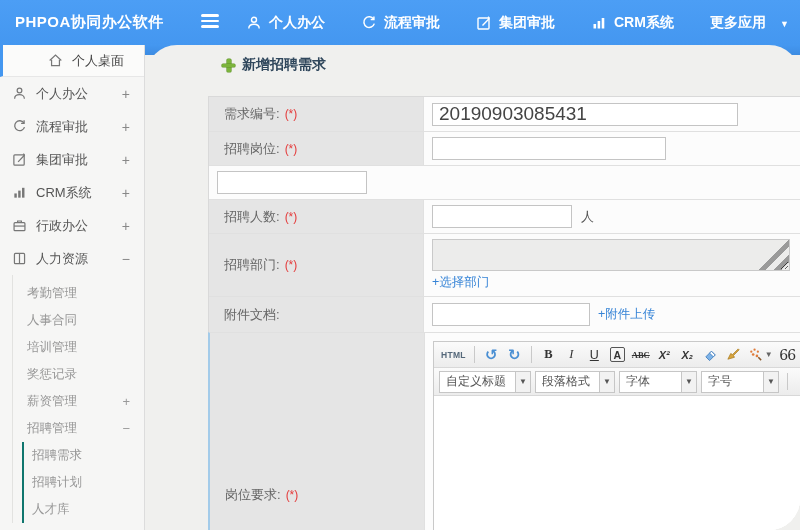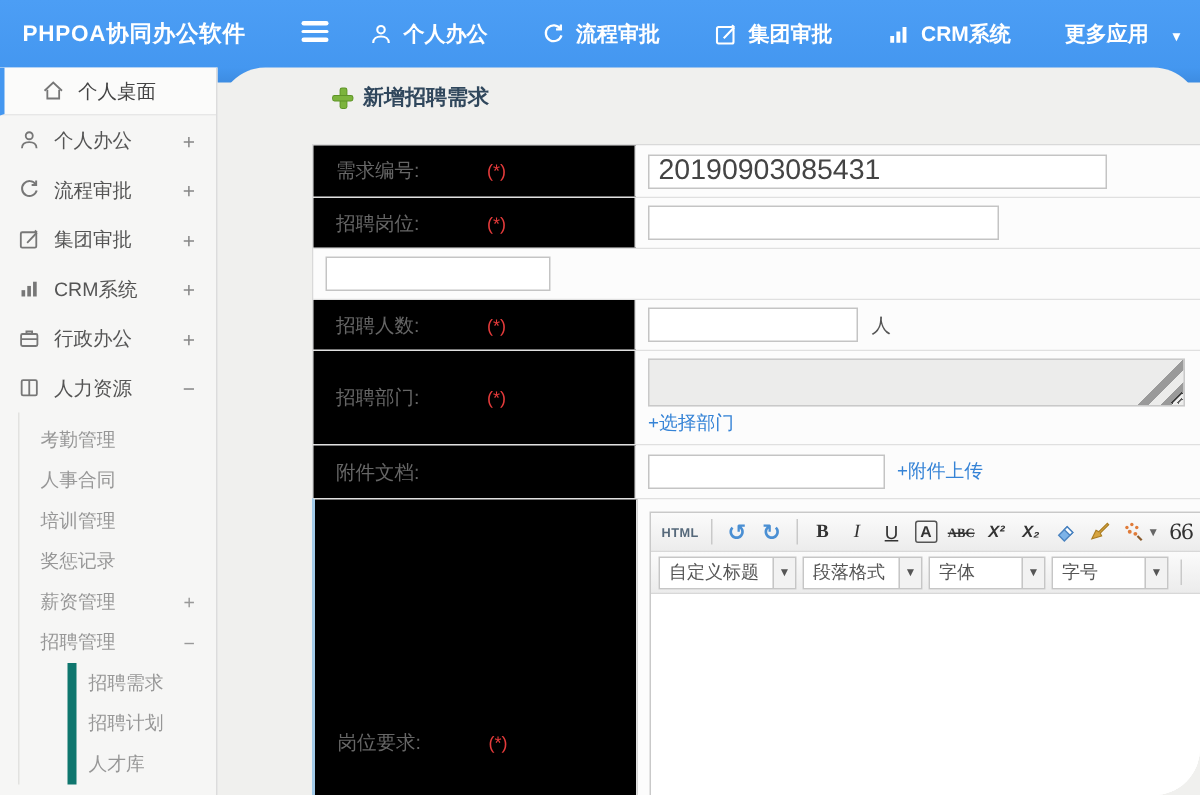--- a/index.html
+++ b/index.html
@@ -20,46 +20,46 @@
   .caret { font-size:9px; margin-left:-22px; padding-top:2px; }
 
   
   .sidebar { position:absolute; top:45px; left:0; width:145px; height:485px;
     background:#f6f6f5; border-right:1px solid #dcdcdc; overflow:hidden; }
   .side-item { display:flex; align-items:center; height:33px; padding-left:12px; color:#555;
     font-size:13px; cursor:pointer; position:relative; }
   .side-item .ic { width:15px; height:15px; margin-right:9px; color:#777; flex:0 0 auto; }
   .side-item .expand { margin-left:auto; margin-right:14px; color:#888; font-size:14px; font-weight:300; }
   .side-item.active { height:32px; background:#fbfbfa; border-left:3px solid #4497f0;
-    border-bottom:1px solid #e7e7e7; padding-left:25px; color:#444; }
+    border-bottom:1px solid #e7e7e7; padding-left:25px; color:#444;justify-content:center; }
   .submenu { margin-left:12px; border-left:1px solid #e2e2e0; padding-top:5px; }
   .sub-item { display:flex; align-items:center; height:27px; padding-left:14px; color:#979797;
     font-size:12.5px; cursor:pointer; }
   .sub-item .expand { margin-left:auto; margin-right:14px; color:#999; font-size:13px; }
-  .subsubmenu { margin-left:32px; border-left:6px solid #0f766e;font-family:Liberation Serif, serif; }
+  .subsubmenu { margin-left:9px; border-left:2px solid #0f766e;font-family:Liberation Serif, serif; }
   .subsub-item { display:flex; align-items:center; height:27px; padding-left:8px; color:#979797;
     font-size:12.5px; cursor:pointer; }
 
   
   .main { position:absolute; top:45px; left:146px; right:0; bottom:0; background:#f0f0ee; overflow:hidden;border-radius:31px; }
   .content { margin-left:62px; }
   .page-title { display:flex; align-items:center; gap:7px; padding-left:14px; margin-top:10px; height:20px; }
   .plus-icon { position:relative; width:13px; height:13px; }
   .plus-icon::before { content:""; position:absolute; left:5px; top:0; width:3.5px; height:13px;
     background:#7cb43c; border-radius:1px; box-shadow:0 0 0 .6px #5e9427; }
   .plus-icon::after { content:""; position:absolute; left:0; top:5px; width:13px; height:3.5px;
     background:#7cb43c; border-radius:1px; box-shadow:0 0 0 .6px #5e9427; }
   .page-title span { font-size:14px; font-weight:bold; color:#30475c; }
 
   
   .form-table { margin-top:21px; width:762px; border:1px solid #d9d9d9; background:#fcfcfc; }
   .frow { display:flex; border-top:1px solid #e0e0e0; }
   .frow:first-child { border-top:none; }
-  .label-cell { width:215px; flex:0 0 auto; background:#000000; border-right:1px solid #e0e0e0;
-    display:flex; align-items:center; padding-left:15px; font-size:13px; color:#666;gap:40px; }
+  .label-cell { width:215px; flex:0 0 auto; background:#e5e5e5; border-right:1px solid #e0e0e0;
+    display:flex; align-items:center; padding-left:15px; font-size:13px; color:#666; }
   .star { color:#e43b3b; font-size:12px; margin-left:5px; }
   .value-cell { flex:1 1 auto; background:#fcfcfc; display:flex; align-items:center; padding:5px 8px; }
   .value-cell.col { flex-direction:column; align-items:flex-start; justify-content:center; }
   .txt { border:1px solid #c4c4c4; background:#fff; height:23px; padding:2px 6px; font-size:19px;
     color:#444; font-family:inherit; }
   .suffix { font-size:13px; color:#555; margin-left:9px; }
   .blue-link { color:#3583d6; font-size:12.5px; text-decoration:none; cursor:pointer; }
   .dept-area { width:358px; height:51px; background:#ececeb; border:1px solid #c9c9c9; resize:both;
     font-family:inherit;
     background-image:linear-gradient(135deg, transparent 0 92%, #9a9a9a 92% 94%, transparent 94% 96%, #9a9a9a 96% 98%, transparent 98%);

